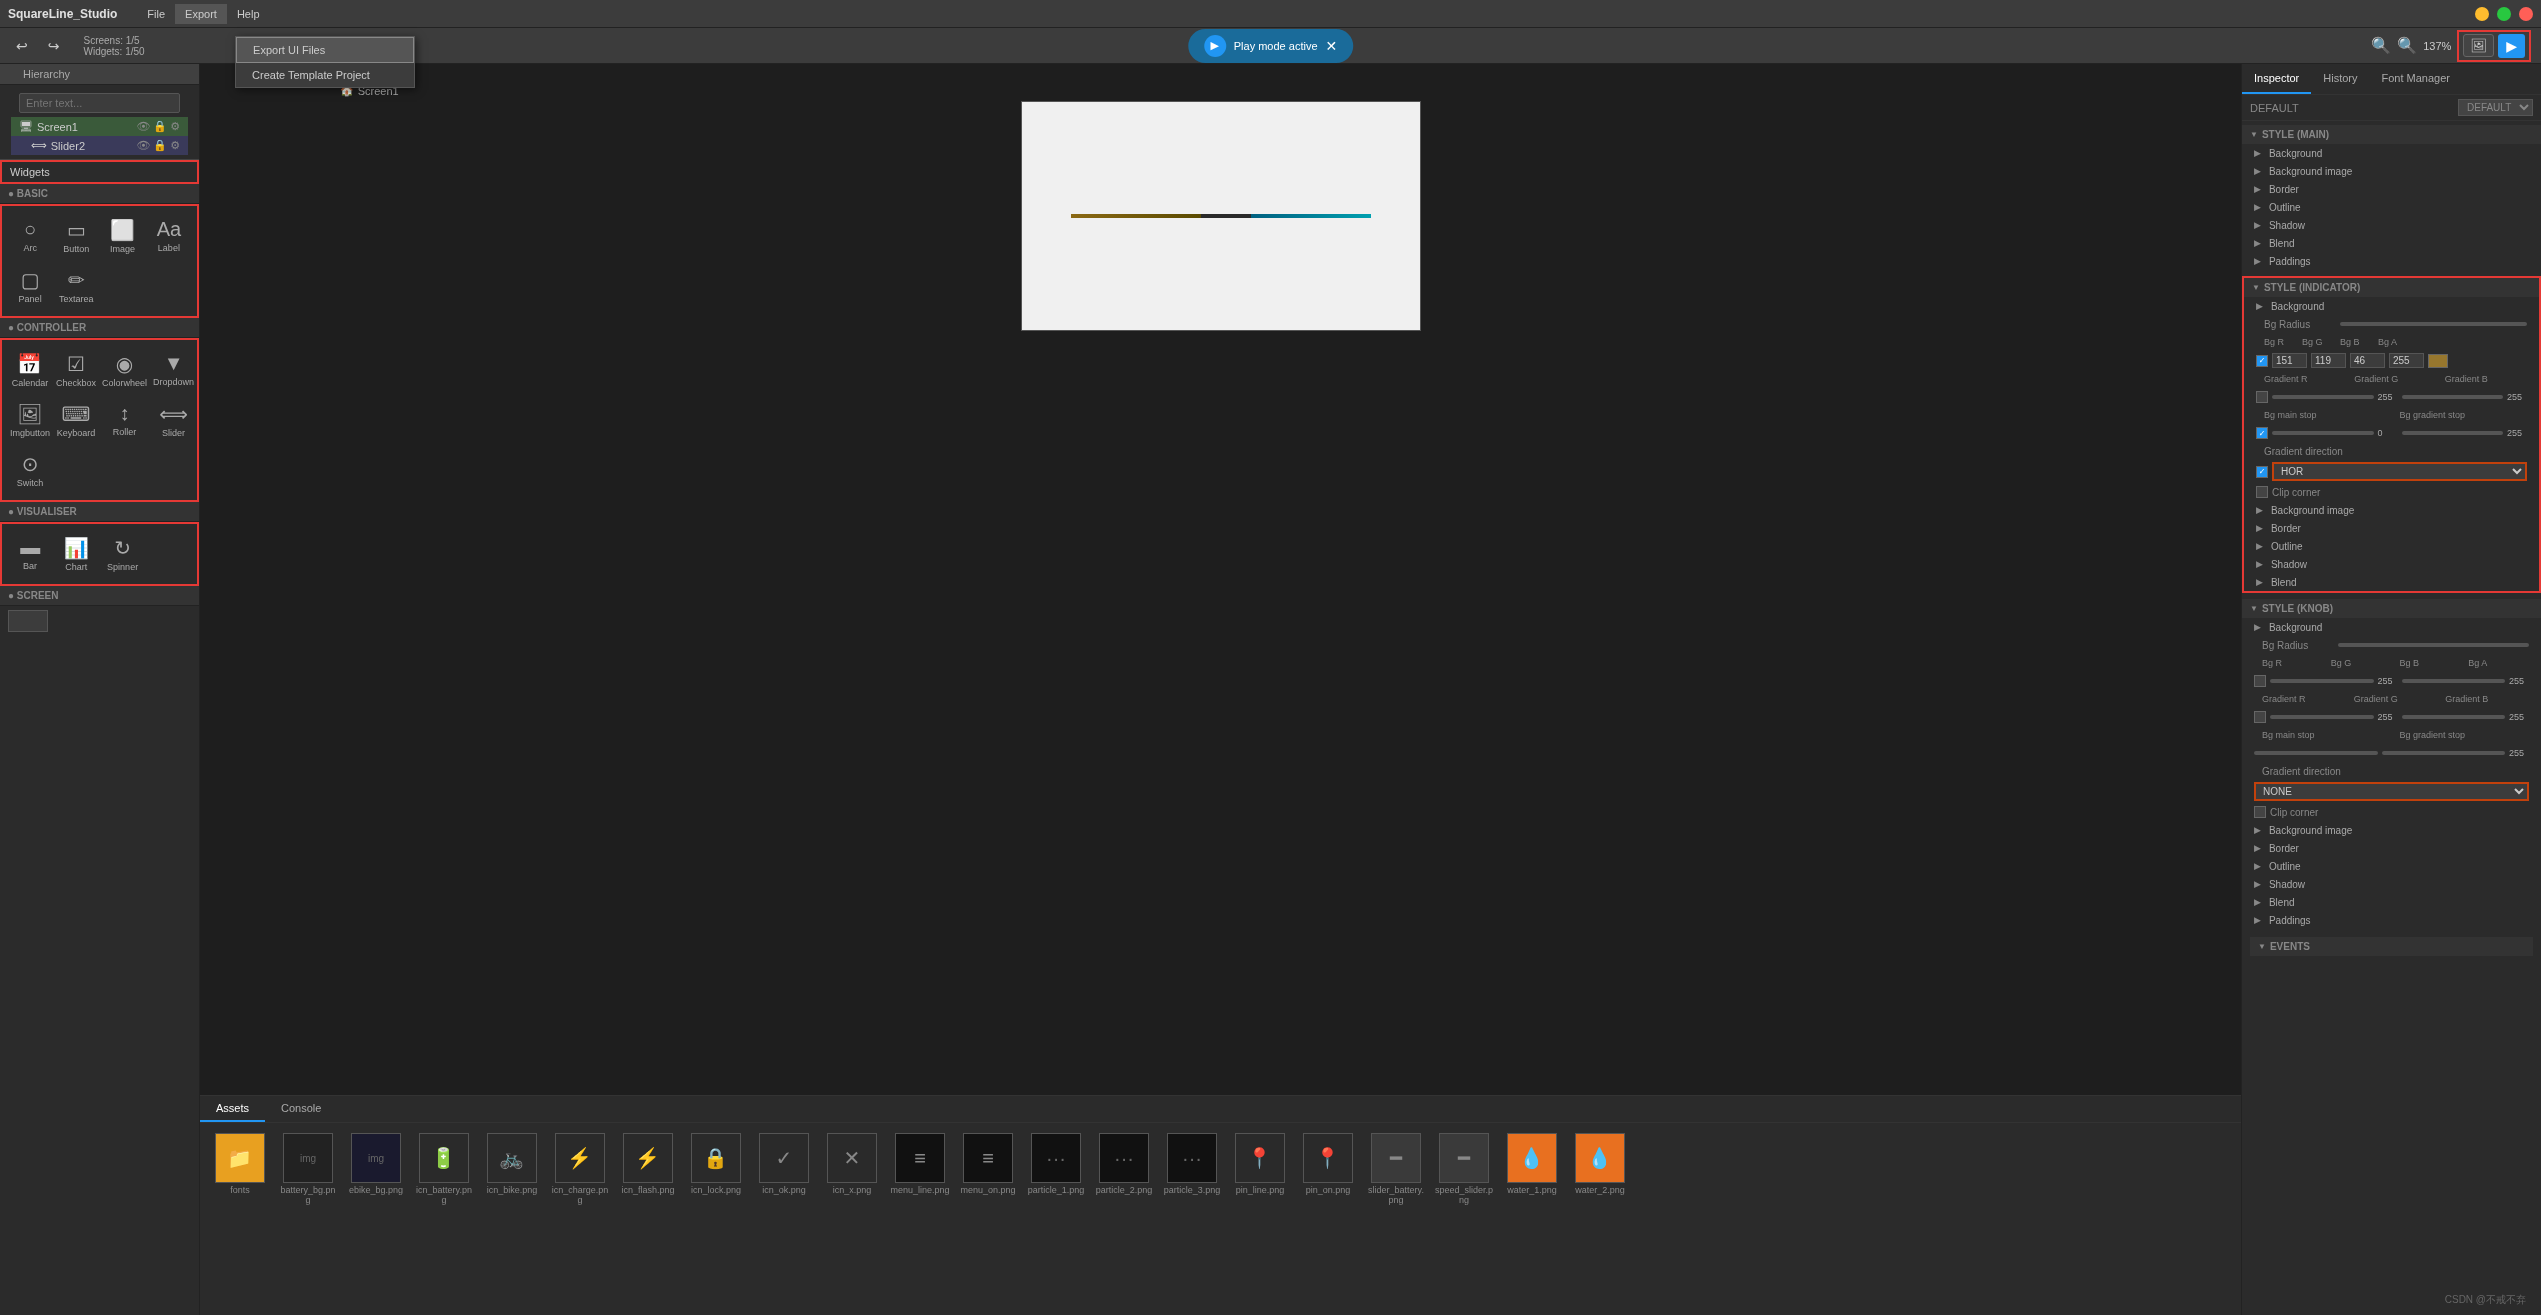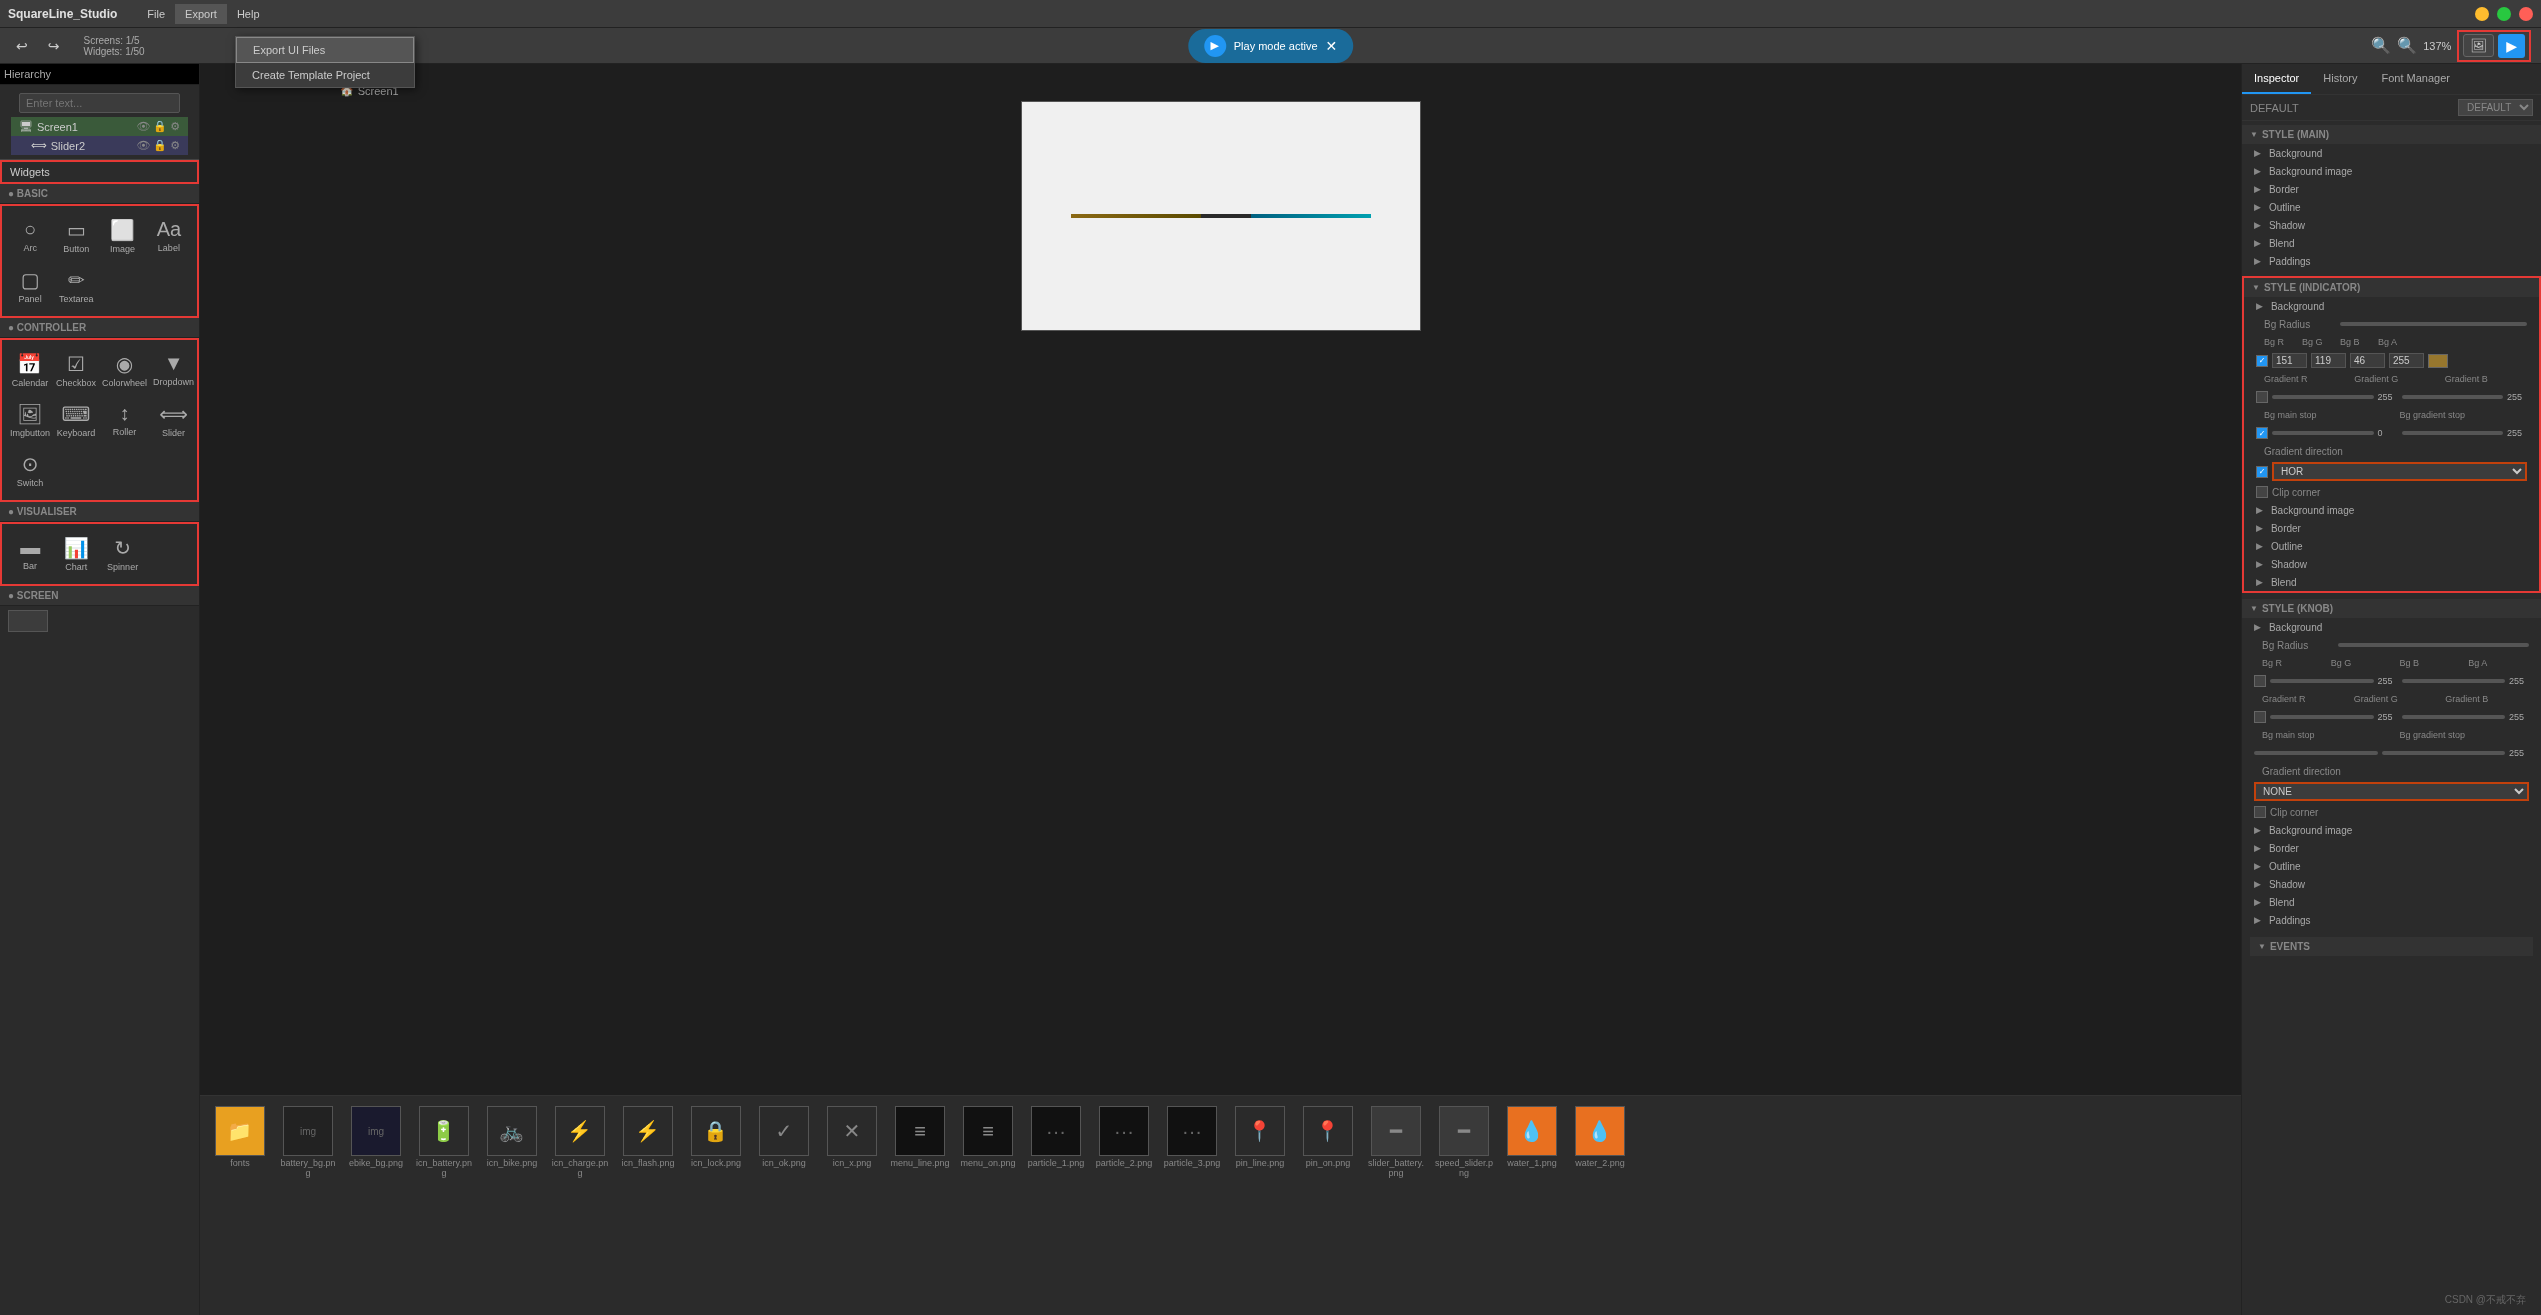--- a/index.html
+++ b/index.html
@@ -33,21 +33,21 @@
     .toolbar-icon-btn { background: #444; border: 1px solid #666; color: #ccc; cursor: pointer; padding: 3px 6px; border-radius: 3px; }
     .toolbar-play-btn { background: #2196f3; border: none; color: #fff; cursor: pointer; padding: 4px 8px; border-radius: 3px; font-size: 14px; }
     
     .red-outline-toolbar { border: 2px solid #e53935; padding: 2px 4px; display: flex; align-items: center; gap: 4px; }
 
     
     .main-layout { display: flex; height: calc(1315px - 28px - 36px); }
 
     
     .left-panel { width: 200px; background: #2b2b2b; border-right: 1px solid #222; display: flex; flex-direction: column; flex-shrink: 0; }
-    .panel-section-header { background: #000000; padding: 4px 4px; font-size: 11px; color: #aaa; border-bottom: 1px solid #222; display: flex; align-items: center; gap: 4px; }
+    .panel-section-header { background: #404040; padding: 4px 23px; font-size: 11px; color: #aaa; border-bottom: 1px solid #222; display: flex; align-items: center; gap: 4px; }
     .hierarchy-area { padding: 4px 11px; flex: 0 0 auto; }
     .search-box { padding: 4px 8px; }
     .search-input { background: #3c3c3c; border: 1px solid #555; color: #ccc; padding: 3px 6px; width: 100%; font-size: 11px; border-radius: 2px; }
     .tree-item { display: flex; align-items: center; gap: 4px; padding: 3px 8px; cursor: pointer; }
     .tree-item-indent { padding-left: 20px; }
     .tree-icons { margin-left: auto; display: flex; gap: 3px; }
     .tree-icon { color: #888; font-size: 11px; cursor: pointer; }
     
     
     .widgets-panel { flex: 1; overflow-y: auto; border-top: 1px solid #444; }
@@ -292,20 +292,24 @@
           <div class="slider-track">
             <div class="slider-fill-1"></div>
             <div class="slider-fill-2"></div>
             <div class="slider-fill-3"></div>
           </div>
         </div>
       </div>
     </div>
 
     <div class="bottom-panel">
+      <div class="bottom-tabs">
+        <div class="bottom-tab active">Assets</div>
+        <div class="bottom-tab">Console</div>
+      </div>
       <div class="assets-grid">
 
         <div class="asset-item">
           <div class="asset-thumb folder">📁</div>
           <div class="asset-name">fonts</div>
         </div>
 
         <div class="asset-item">
           <div class="asset-thumb" style="background:#222; color:#666; font-size:10px;">img</div>
           <div class="asset-name">battery_bg.png</div>

